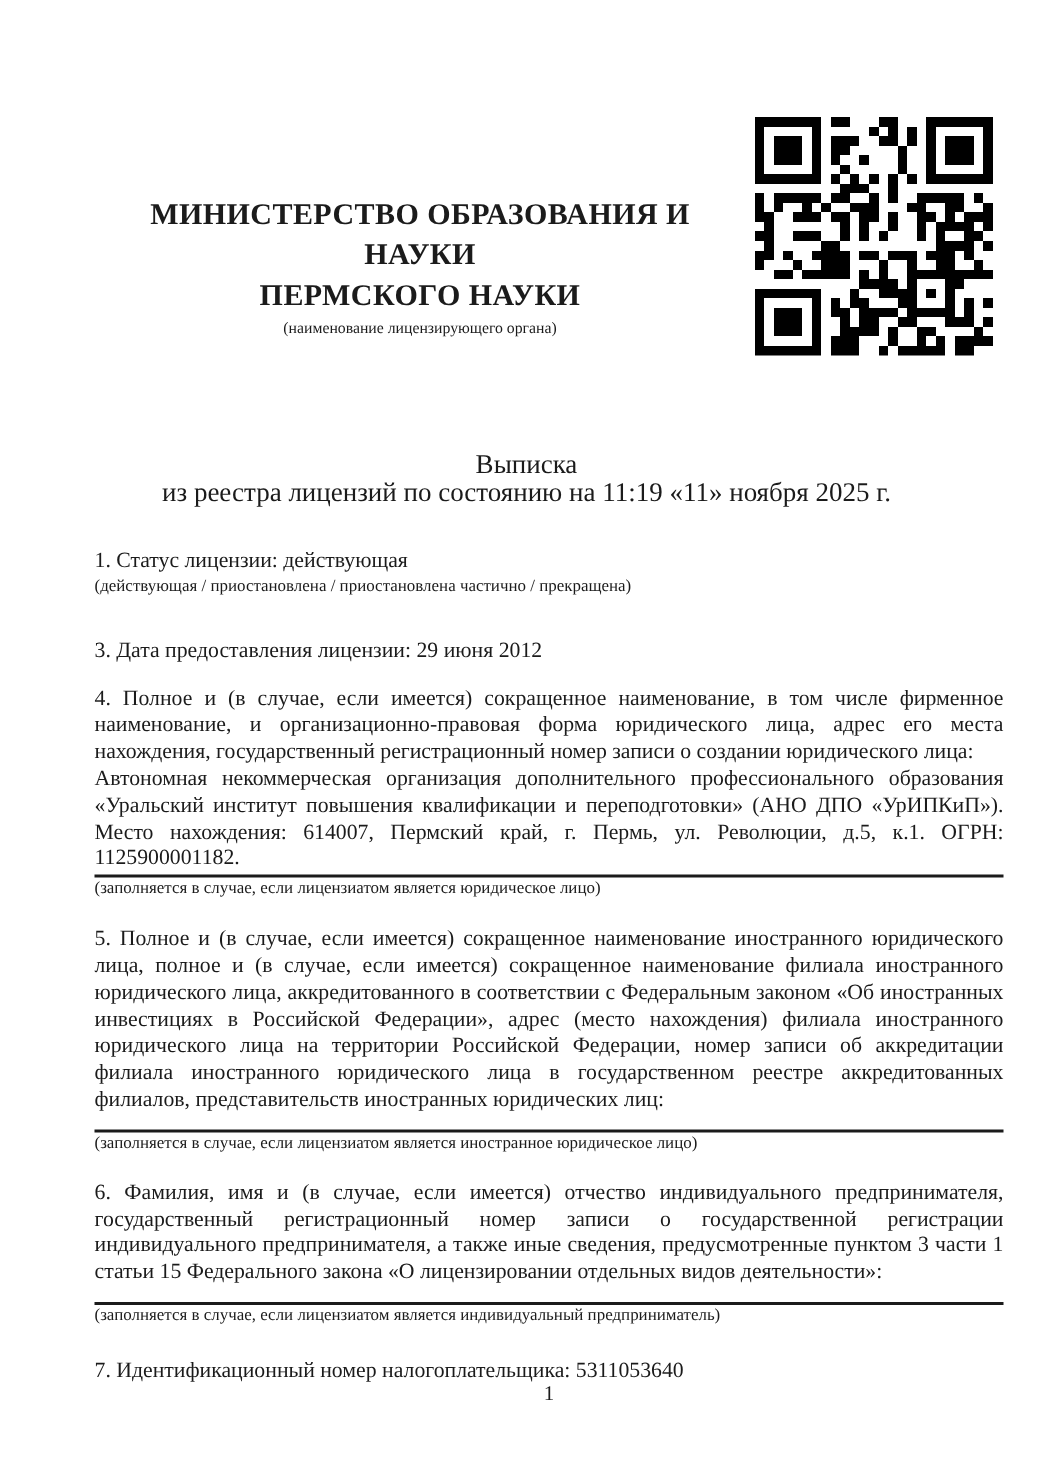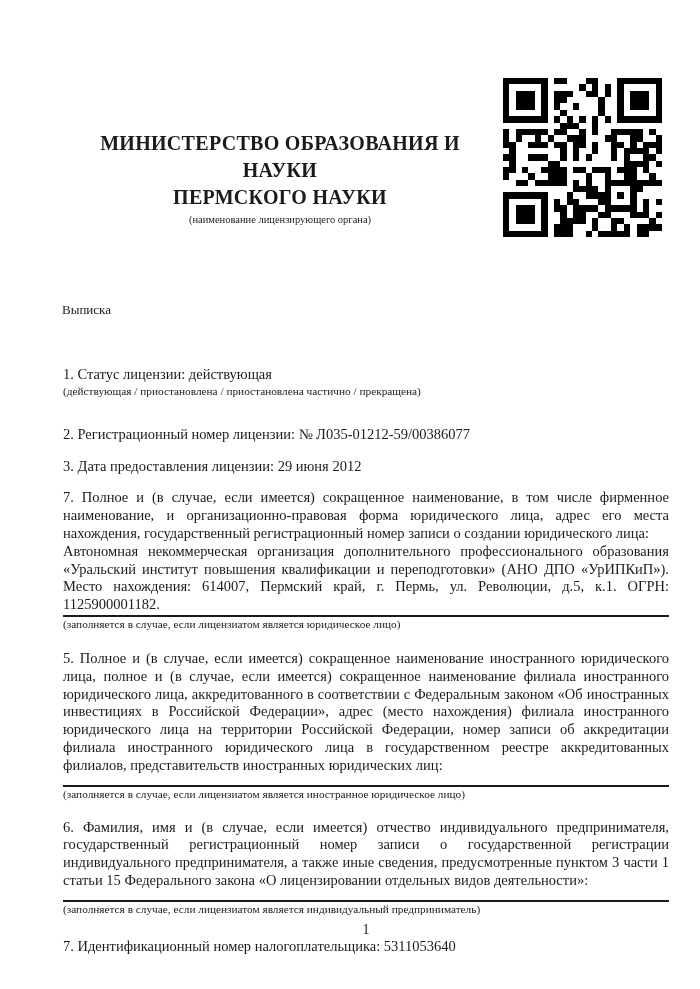--- a/index.html
+++ b/index.html
@@ -39,23 +39,24 @@
     top: 78px;
     left: 503px;
     width: 159px;
     height: 159px;
   }
 
   
   .subtitle {
     position: absolute;
     top: 300px;
-    left: 62px;
+    left: 48px;
     width: 606px;
-    font-size: 13px;
+    text-align: center;
+    font-size: 18px;
     line-height: 19px;
   }
 
   
   .main {
     position: absolute;
     top: 366px;
     left: 63px;
     width: 606px;
     font-size: 14.5px;
@@ -417,39 +418,37 @@
       <rect x="16" y="24" width="1" height="1" fill="#000000"></rect>
       <rect x="17" y="24" width="1" height="1" fill="#000000"></rect>
       <rect x="18" y="24" width="1" height="1" fill="#000000"></rect>
       <rect x="19" y="24" width="1" height="1" fill="#000000"></rect>
       <rect x="21" y="24" width="1" height="1" fill="#000000"></rect>
       <rect x="22" y="24" width="1" height="1" fill="#000000"></rect>
     </svg>
 
   <div class="subtitle">
     <div>Выписка</div>
+    <div>из реестра лицензий по состоянию на 11:19 «11» ноября 2025 г.</div>
   </div>
 
   <div class="main">
 
     <div class="item-1">
       <div>1. Статус лицензии: действующая</div>
       <div class="note-small note-center">(действующая / приостановлена / приостановлена частично / прекращена)</div>
     </div>
 
-    <div class="item-2">
-      <div>2. Регистрационный номер лицензии: № Л035-01212-59/00386077</div>
-    </div>
 
     <div class="item-3">
       <div>3. Дата предоставления лицензии: 29 июня 2012</div>
     </div>
 
     <div class="item-4">
-      <div class="para">7. Полное и (в случае, если имеется) сокращенное наименование, в том числе фирменное наименование, и организационно-правовая форма юридического лица, адрес его места нахождения, государственный регистрационный номер записи о создании юридического лица:</div>
+      <div class="para">4. Полное и (в случае, если имеется) сокращенное наименование, в том числе фирменное наименование, и организационно-правовая форма юридического лица, адрес его места нахождения, государственный регистрационный номер записи о создании юридического лица:</div>
       <div class="para">Автономная некоммерческая организация дополнительного профессионального образования «Уральский институт повышения квалификации и переподготовки» (АНО ДПО «УрИПКиП»). Место нахождения: 614007, Пермский край, г. Пермь, ул. Революции, д.5, к.1. ОГРН: 1125900001182.</div>
       <div class="rule"></div>
       <div class="note-small note-center">(заполняется в случае, если лицензиатом является юридическое лицо)</div>
     </div>
 
     <div class="item-5">
       <div class="para">5. Полное и (в случае, если имеется) сокращенное наименование иностранного юридического лица, полное и (в случае, если имеется) сокращенное наименование филиала иностранного юридического лица, аккредитованного в соответствии с Федеральным законом «Об иностранных инвестициях в Российской Федерации», адрес (место нахождения) филиала иностранного юридического лица на территории Российской Федерации, номер записи об аккредитации филиала иностранного юридического лица в государственном реестре аккредитованных филиалов, представительств иностранных юридических лиц:</div>
       <div class="para"></div>
       <div class="rule"></div>
       <div class="note-small note-center">(заполняется в случае, если лицензиатом является иностранное юридическое лицо)</div>

